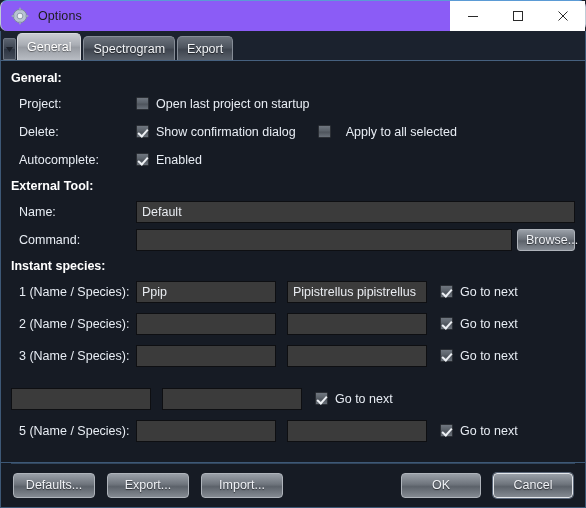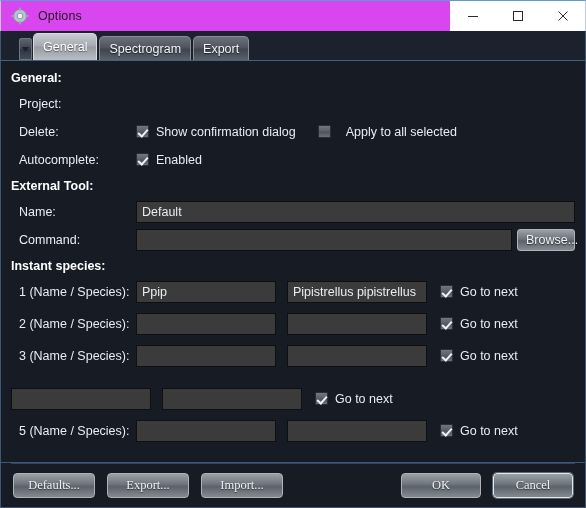--- a/index.html
+++ b/index.html
@@ -17,27 +17,28 @@
     height: 508px;
     position: relative;
     background: #1a1f29;
     display: flex;
     flex-direction: column;
   }
 
   
   .titlebar {
     height: 31px;
-    background: #d946ef;
+    background: #8b5cf6;
     border-top: 1px solid #5b9bd5;
     border-left: 1px solid #bfcbd6;
     border-right: 1px solid #bfcbd6;
     display: flex;
     align-items: center;
     flex: 0 0 auto;
+    border-radius: 7px;
   }
   .app-icon {
     width: 18px; height: 18px;
     margin-left: 10px; margin-right: 9px;
     flex: 0 0 auto;
   }
   .title-text {
     font-size: 12.5px;
     color: #1c1c1c;
     letter-spacing: .1px;
@@ -51,21 +52,21 @@
   }
   .win-btn svg { display: block; }
 
   
   .tabstrip {
     height: 29px;
     background: #1b222e;
     position: relative;
     display: flex;
     align-items: flex-end;
-    padding-left: 18px;
+    padding-left: 2px;
     flex: 0 0 auto;
     border-left: 1px solid #3d5876;
     border-right: 1px solid #3d5876;
   }
   .tab-scroller {
     width: 13px; height: 22px;
     margin-right: 1px;
     margin-bottom: 0px;
     background: linear-gradient(180deg,#5c6470 0%,#3b4350 48%,#2e3643 52%,#434b58 100%);
     border: 1px solid #6e7682;
@@ -201,21 +202,21 @@
     content: "";
     position: absolute;
     left: 10px; right: 10px; top: 0;
     height: 1px;
     background: #31455c;
   }
   .fbtn {
     height: 25px;
     width: 82px;
     font-size: 12.5px;
-    font-family: Liberation Serif, serif;
+    font-family: Liberation Sans, sans-serif;
     color: #f0f2f6;
     background: linear-gradient(180deg,#9aa0a8 0%,#6e747c 45%,#5c626a 55%,#848a92 100%);
     border: 1px solid #aeb3ba;
     border-radius: 4px;
     text-shadow: 0 1px 1px rgba(0,0,0,.55);
     margin-right: 12px;
     cursor: default;
   }
   .fbtn.wide { width: 80px; }
   .fbtn.focused {
@@ -287,20 +288,24 @@
       <span>Export</span>
     </div>
   </div>
 
   <div class="content">
 
     <div class="section-title">General:</div>
 
     <div class="row">
       <span class="row-label">Project:</span>
+      <span class="cb-wrap">
+        <span class="cb"></span>
+        <span class="cb-label">Open last project on startup</span>
+      </span>
     </div>
 
     <div class="row">
       <span class="row-label">Delete:</span>
       <span class="cb-wrap">
         <span class="cb checked"></span>
         <span class="cb-label">Show confirmation dialog</span>
       </span>
       <span class="cb-wrap" style="margin-left:16px;gap:8px;">
         <span class="cb"></span>

